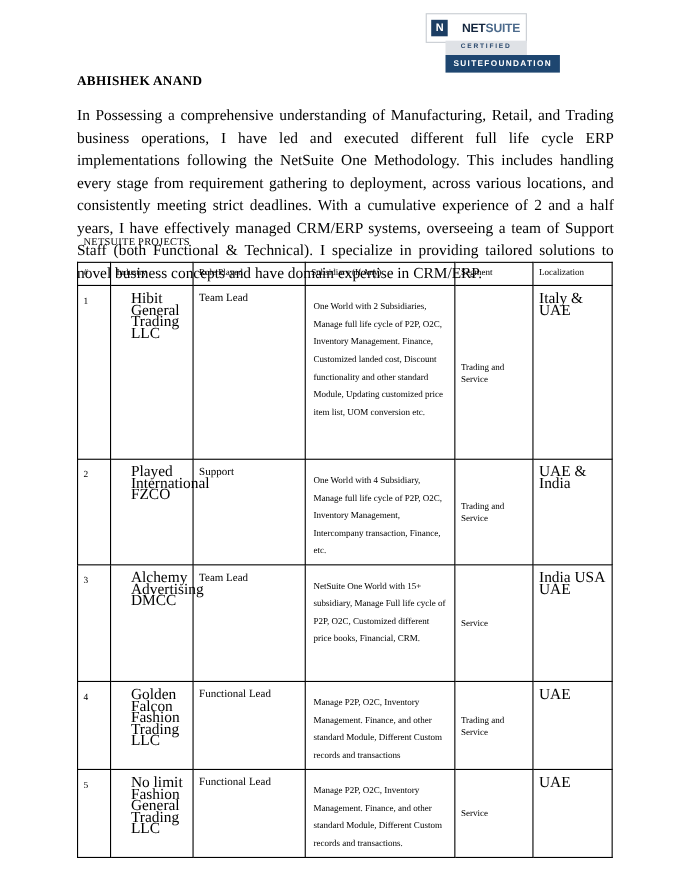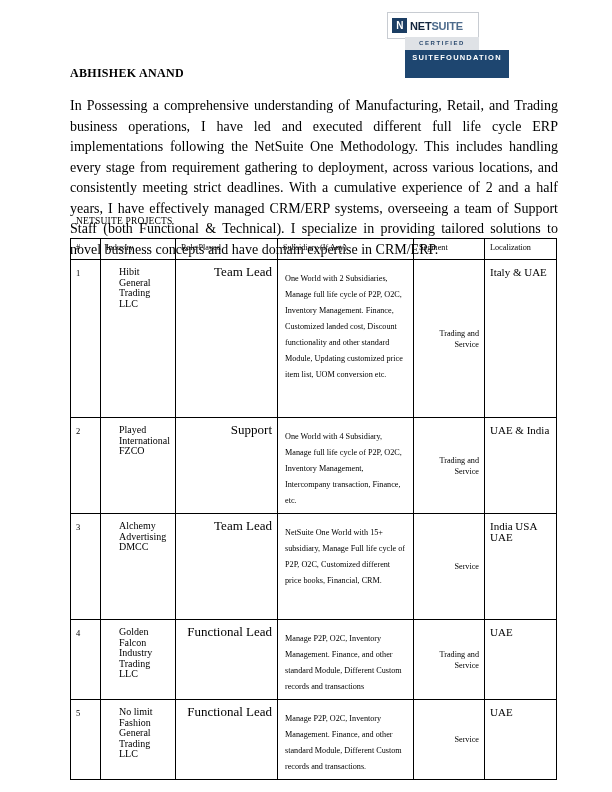--- a/index.html
+++ b/index.html
@@ -49,21 +49,21 @@
     font-weight: bold;
     line-height: 15px;
     text-align: center;
     letter-spacing: -0.5px;
     flex: none;
   }
   .ns-word {
     font-family: "Liberation Sans", sans-serif;
     font-size: 11px;
     font-weight: bold;
-    margin-left: 3px;
+    margin-left: 13px;
     letter-spacing: -0.2px;
     white-space: nowrap;
   }
   .ns-word .net { color: #13253d; }
   .ns-word .suite { color: #4d6b8c; }
 
   .badge-cert {
     position: absolute;
     top: 25px;
     left: 18px;
@@ -77,21 +77,21 @@
     letter-spacing: 1.6px;
     line-height: 13px;
     text-align: center;
     box-sizing: border-box;
   }
   .badge-foundation {
     position: absolute;
     top: 38px;
     left: 18px;
     width: 104px;
-    height: 28px;
+    height: 16px;
     background: #1e4670;
     color: #ffffff;
     font-family: "Liberation Sans", sans-serif;
     font-size: 7.5px;
     font-weight: bold;
     letter-spacing: 1.2px;
     line-height: 16px;
     text-align: center;
     box-sizing: border-box;
   }
@@ -156,45 +156,45 @@
   .col-high   { width: 136px; }
   .col-seg    { width: 71px; }
   .col-loc    { width: 72px; }
 
   td.cell-num {
     text-align: left;
     font-size: 8.5px;
     padding-top: 8px;
   }
   td.cell-industry {
-    font-size: 10px;
+    font-size: 14px;
     line-height: 10.5px;
     padding-top: 7px;
     padding-left: 18px;
   }
   td.cell-role {
-    text-align: right;
-    font-size: 13px;
+    text-align: left;
+    font-size: 10px;
     padding-top: 6px;
   }
   td.cell-highlights {
     font-size: 8.2px;
     line-height: 16px;
     padding-top: 11px;
     padding-left: 7px;
     font-family: Liberation Serif, serif;
   }
   td.cell-segment {
-    text-align: right;
+    text-align: left;
     vertical-align: middle;
     font-size: 8.2px;
     line-height: 11px;
   }
   td.cell-localization {
-    font-size: 11px;
+    font-size: 14px;
     line-height: 10.5px;
     padding-top: 7px;
   }
   .row-tall-1 { height: 158px; }
   .row-tall-2 { height: 88px; }
   .row-tall-3 { height: 106px; }
   .row-tall-4 { height: 76px; }
   .row-tall-5 { height: 76px; }
 </style>
 </head>
@@ -256,21 +256,21 @@
       <tr class="row-tall-3">
         <td class="cell-num">3</td>
         <td class="cell-industry">Alchemy Advertising DMCC</td>
         <td class="cell-role">Team Lead</td>
         <td class="cell-highlights">NetSuite One World with 15+ subsidiary, Manage Full life cycle of P2P, O2C, Customized different price books, Financial, CRM.</td>
         <td class="cell-segment">Service</td>
         <td class="cell-localization">India USA UAE</td>
       </tr>
       <tr class="row-tall-4">
         <td class="cell-num">4</td>
-        <td class="cell-industry">Golden Falcon Industry Trading LLC</td>
+        <td class="cell-industry">Golden Falcon Fashion Trading LLC</td>
         <td class="cell-role">Functional Lead</td>
         <td class="cell-highlights">Manage P2P, O2C, Inventory Management. Finance, and other standard Module, Different Custom records and transactions</td>
         <td class="cell-segment">Trading and Service</td>
         <td class="cell-localization">UAE</td>
       </tr>
       <tr class="row-tall-5">
         <td class="cell-num">5</td>
         <td class="cell-industry">No limit Fashion General Trading LLC</td>
         <td class="cell-role">Functional Lead</td>
         <td class="cell-highlights">Manage P2P, O2C, Inventory Management. Finance, and other standard Module, Different Custom records and transactions.</td>

